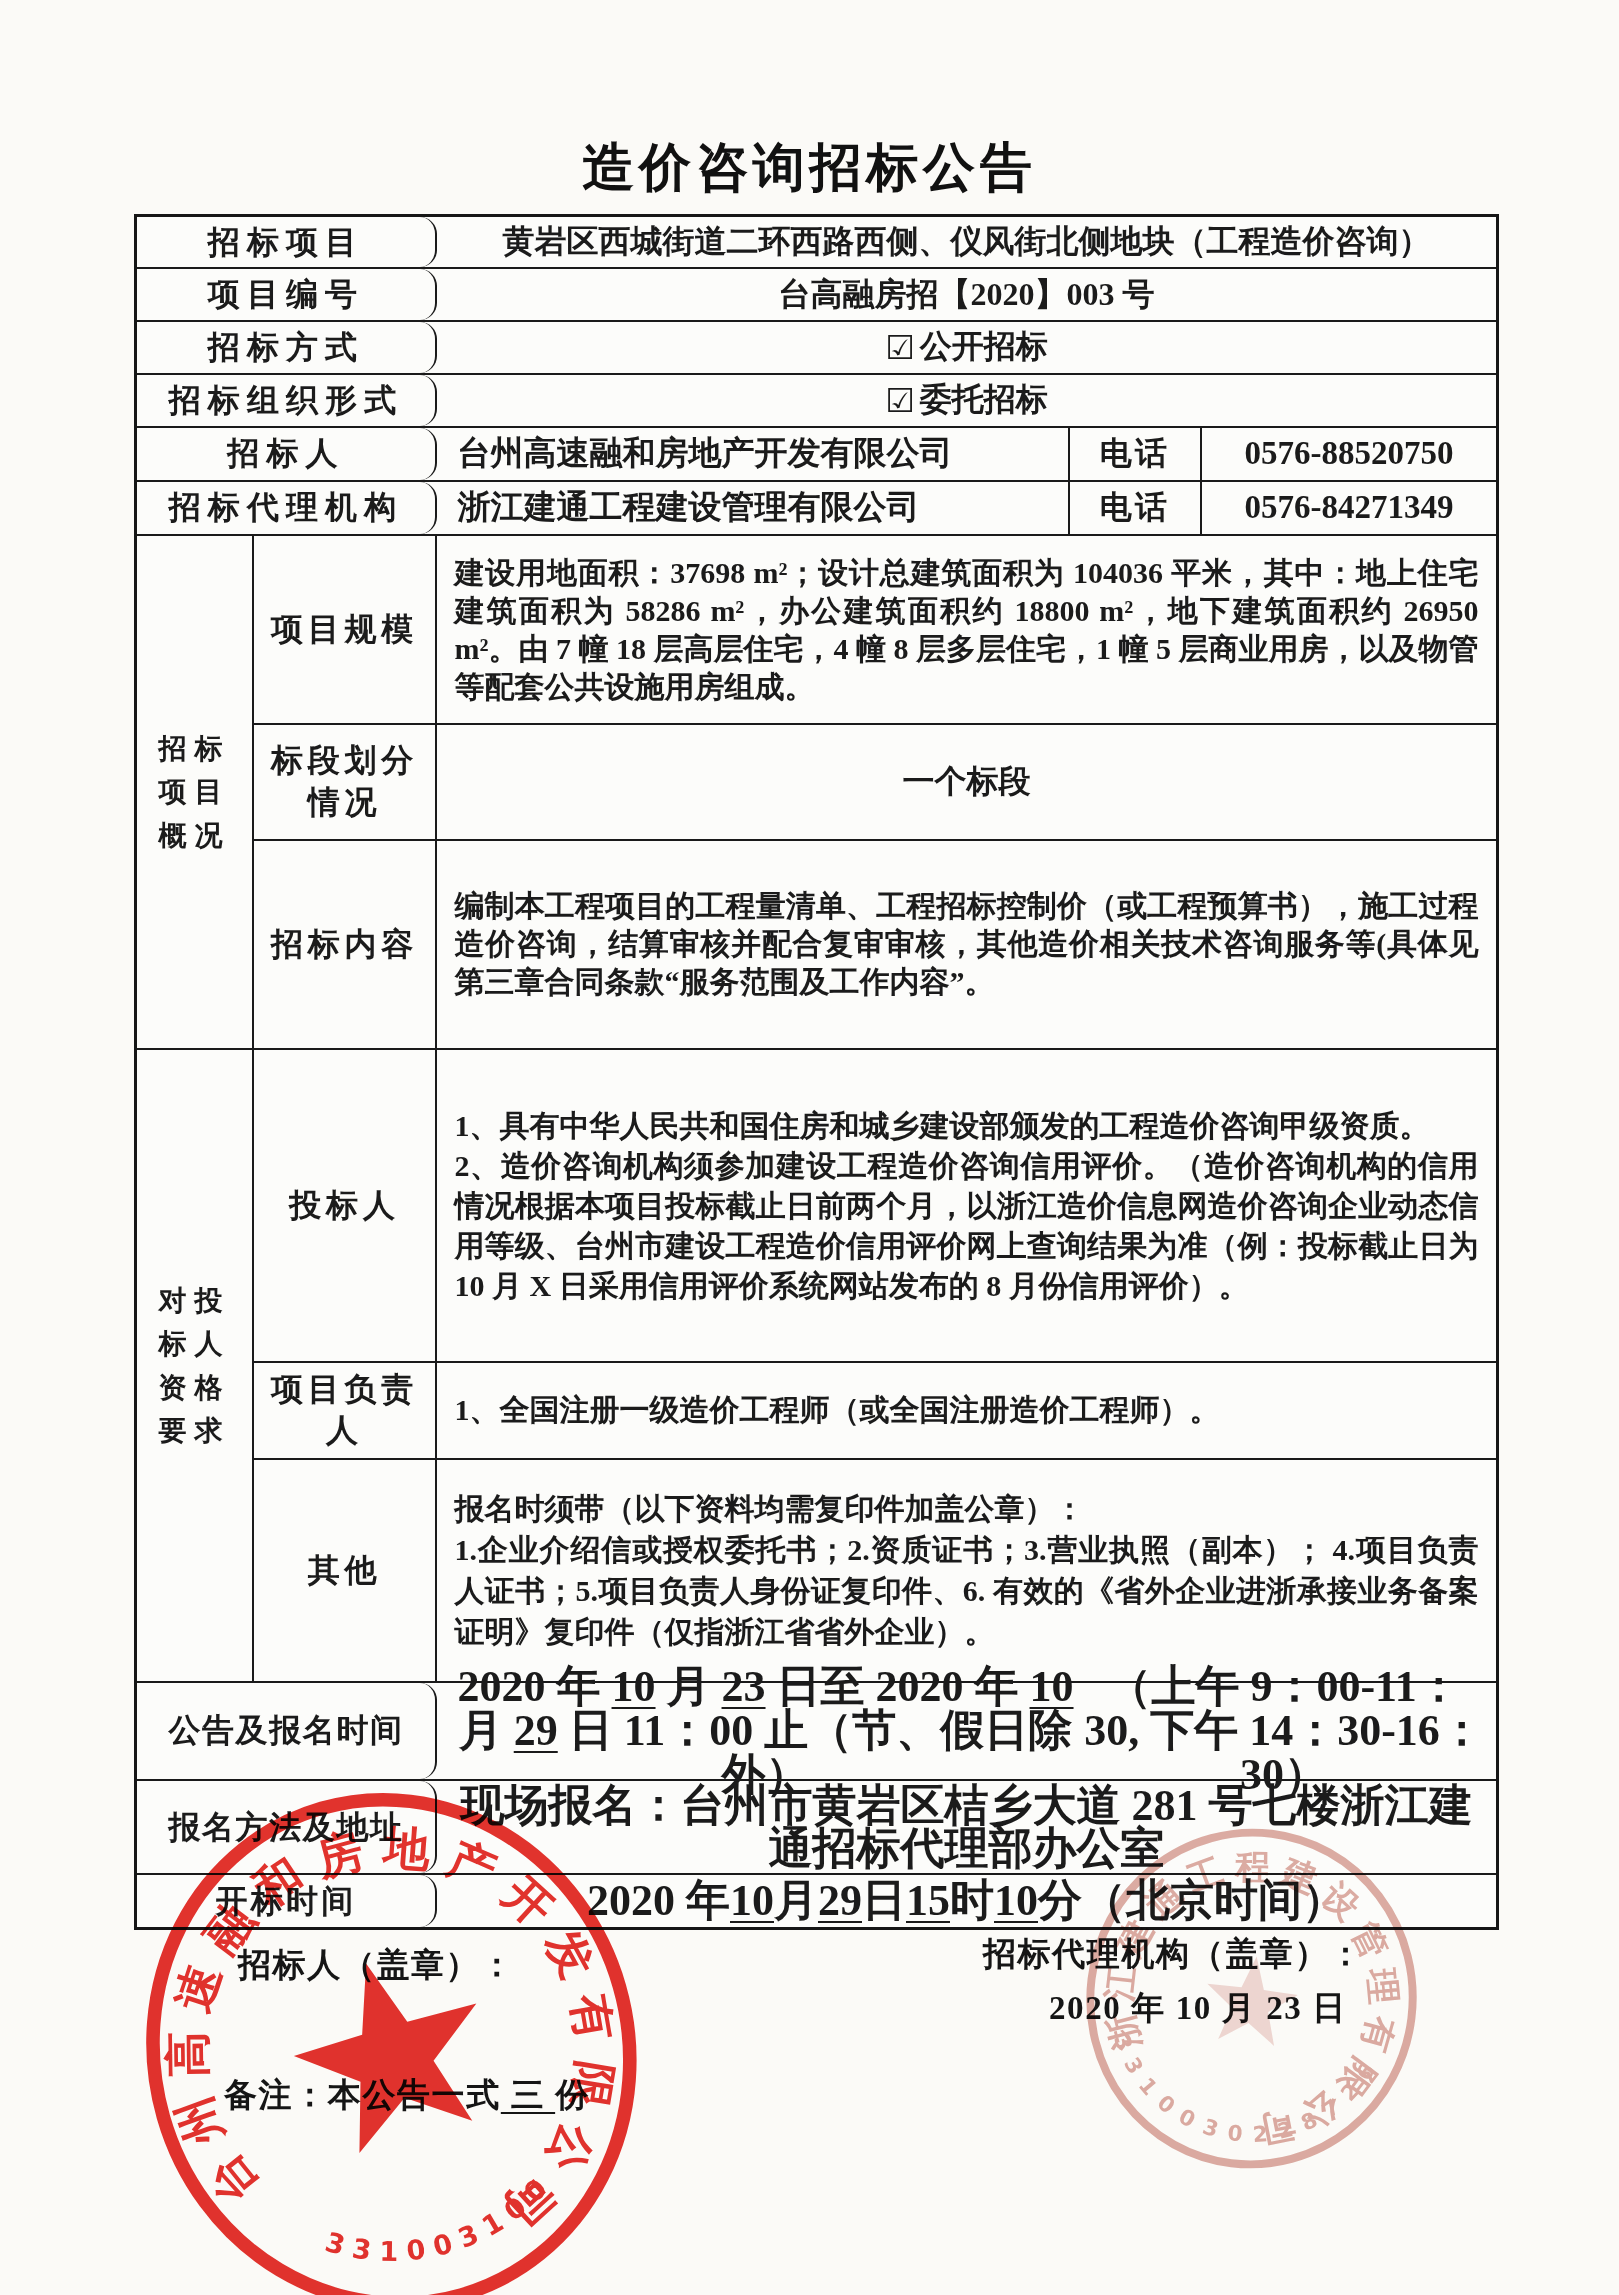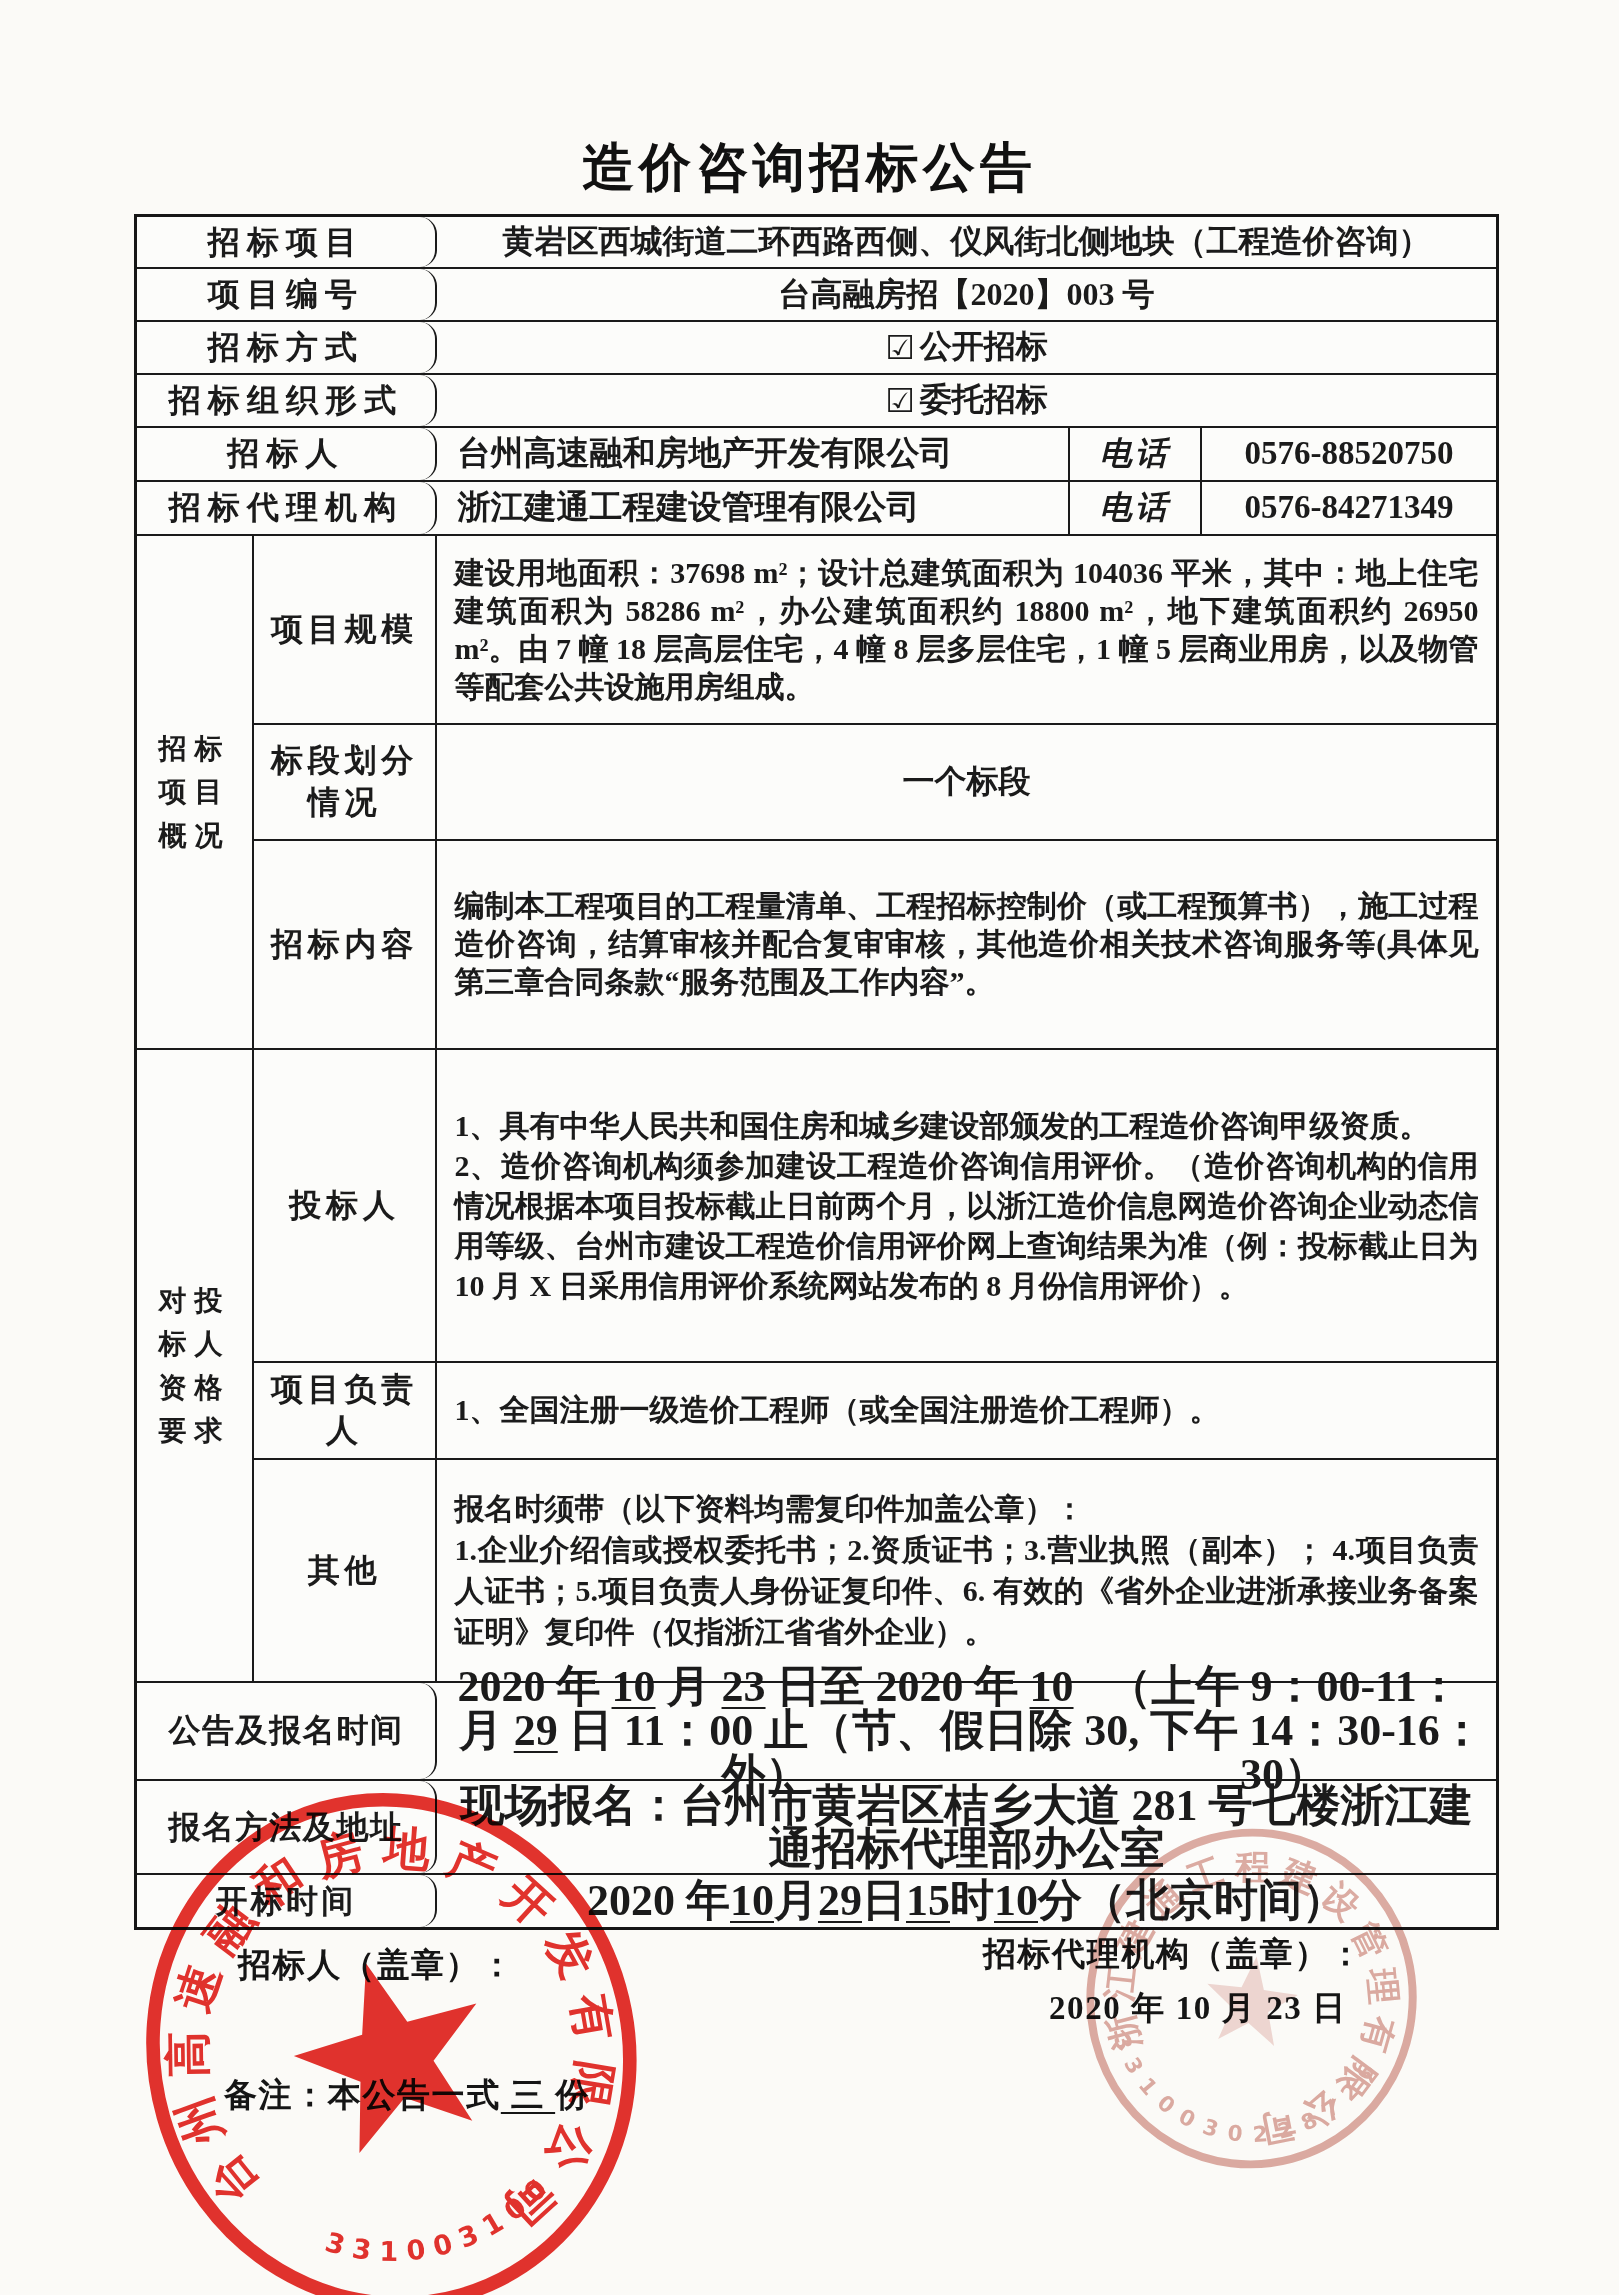--- a/index.html
+++ b/index.html
@@ -25,21 +25,21 @@
   .cell{box-sizing:border-box;display:flex;align-items:center;}
   .lab{
     width:300px;flex:0 0 300px;border-right:2.4px solid #1a1a1a;
     justify-content:center;text-align:center;font-size:32px;letter-spacing:7.1px;
     white-space:pre-line;line-height:1.35;border-radius:17px;
   }
   .val{flex:1;justify-content:center;text-align:center;font-size:32px;padding:0 12.7px;border-radius:14px;}
   .val-left{flex:1;font-size:30px;line-height:38px;padding:8px 17.5px;align-items:center;
     white-space:pre-line;text-align:justify;}
   .company{flex:0 0 633px;width:633px;border-right:2.4px solid #1a1a1a;font-size:33px;padding-left:20.6px;}
-  .tel{flex:0 0 132px;width:132px;border-right:2.4px solid #1a1a1a;justify-content:center;font-size:32px;letter-spacing:3.2px;font-style:italic;}
+  .tel{flex:0 0 132px;width:132px;border-right:2.4px solid #1a1a1a;justify-content:center;font-size:32px;letter-spacing:3.2px;}
   .phone{flex:1;justify-content:center;font-size:33px;font-family:"Liberation Serif","DejaVu Serif",serif;}
   .grp{display:flex;box-sizing:border-box;border-bottom:2.4px solid #1a1a1a;}
   .grp-lab{
     flex:0 0 117px;width:117px;border-right:2.4px solid #1a1a1a;box-sizing:border-box;
     display:flex;align-items:center;justify-content:center;text-align:center;
     font-size:28px;letter-spacing:8px;white-space:pre-line;line-height:1.55;
   }
   .grp-col{flex:1;display:flex;flex-direction:column;}
   .sub{display:flex;box-sizing:border-box;border-bottom:2.4px solid #1a1a1a;}
   .sub:last-child{border-bottom:none;}

